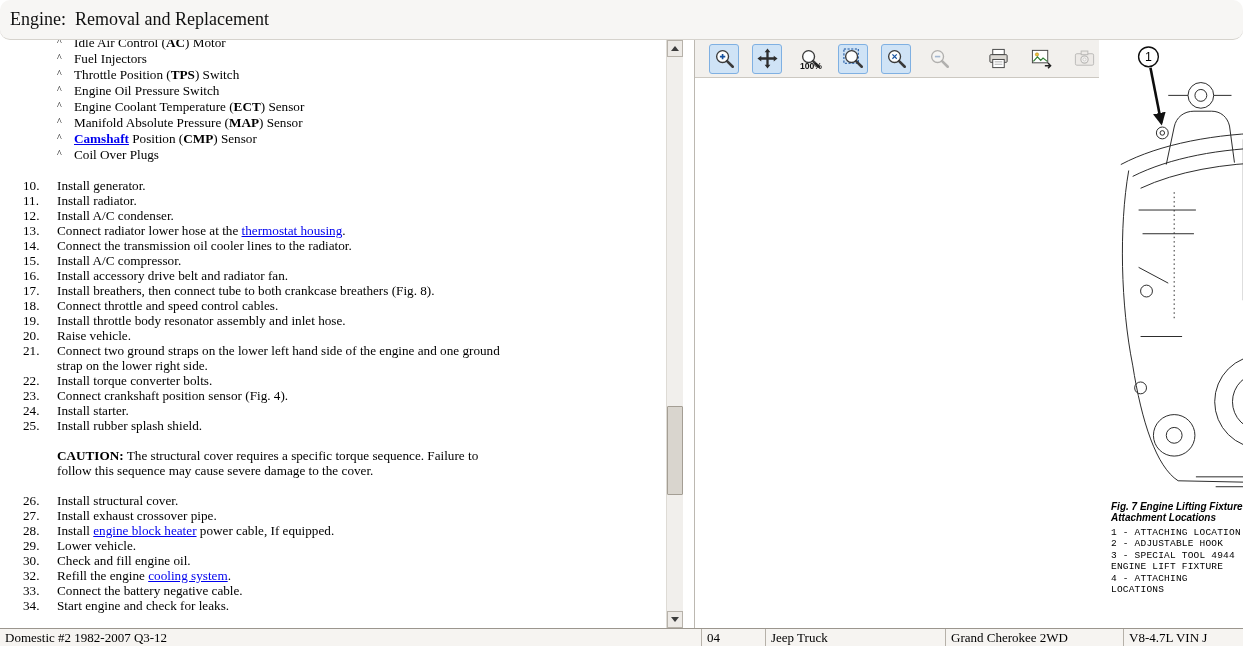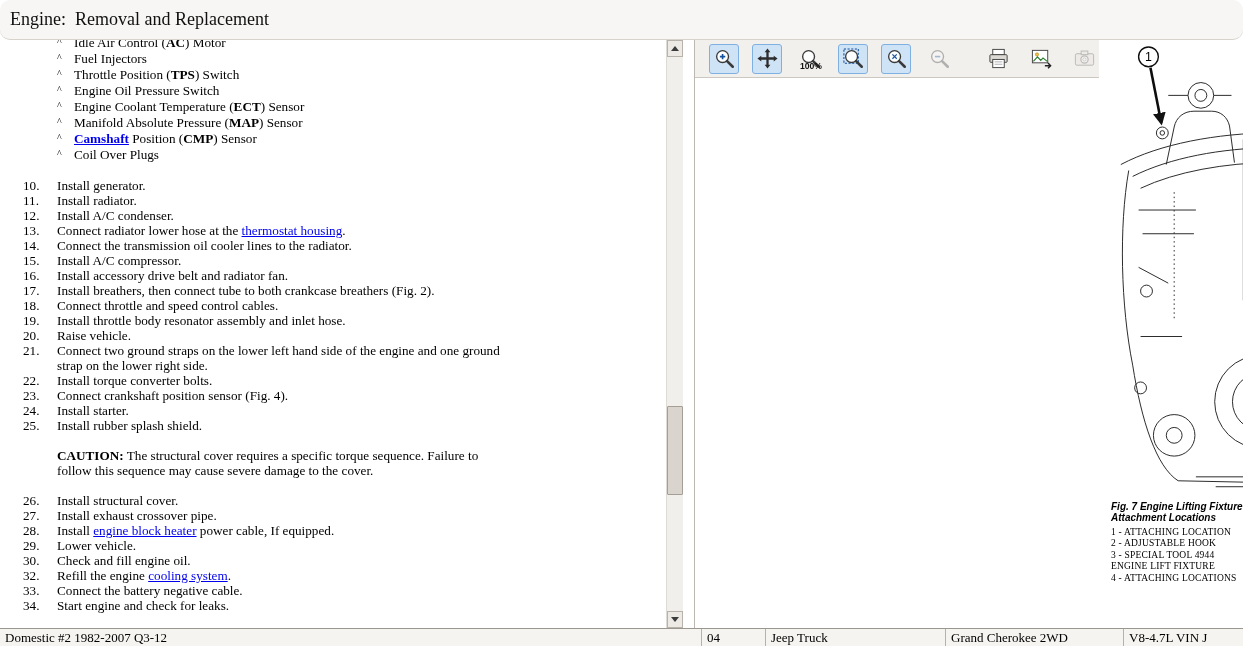--- a/index.html
+++ b/index.html
@@ -47,21 +47,21 @@
     display:flex; align-items:center; justify-content:center; padding:0; cursor:pointer; }
   .tb-btn svg { width:23px; height:23px; display:block; }
   .tb-btn.active { background:#cfe3f6; border-color:#7fb0e2; }
   .tb-btn.disabled { opacity:.35; cursor:default; }
   .tb-btn.group-gap { margin-left:16px; }
 
   .fig-body { flex:1; padding:4px 0 0 6px; overflow:hidden; }
   .diagram { width:336px; height:auto; display:block; }
   .fig-caption { font-family:"Liberation Sans", sans-serif; font-weight:bold; font-style:italic;
     font-size:10px; margin:2px 0 4px 6px; color:#000; }
-  .fig-legend { font-family:Liberation Serif, serif; font-size:9.5px; line-height:11.5px;
+  .fig-legend { font-family:Liberation Mono, monospace; font-size:9.5px; line-height:11.5px;
     margin-left:6px; color:#000; letter-spacing:.2px; }
 
   
   .status-bar { height:18px; flex:0 0 18px; border-top:1px solid #9b968e; background:#f6f4f1;
     display:flex; font-size:13px; color:#000; }
   .sb-cell { border-right:1px solid #b6b1a9; padding:0 5px; display:flex; align-items:center;
     white-space:nowrap; overflow:hidden; }
   .sb-cell.c0 { width:702px; flex:0 0 702px; }
   .sb-cell.c1 { width:64px;  flex:0 0 64px; }
   .sb-cell.c2 { width:180px; flex:0 0 180px; }
@@ -135,21 +135,21 @@
             <div class="doc-row step">
               <span class="marker">15.</span>
               <span class="body"><span>Install A/C compressor.</span></span>
             </div>
             <div class="doc-row step">
               <span class="marker">16.</span>
               <span class="body"><span>Install accessory drive belt and radiator fan.</span></span>
             </div>
             <div class="doc-row step">
               <span class="marker">17.</span>
-              <span class="body"><span>Install breathers, then connect tube to both crankcase breathers (Fig. 2).</span></span>
+              <span class="body"><span>Install breathers, then connect tube to both crankcase breathers (Fig. 8).</span></span>
             </div>
             <div class="doc-row step">
               <span class="marker">18.</span>
               <span class="body"><span>Connect throttle and speed control cables.</span></span>
             </div>
             <div class="doc-row step">
               <span class="marker">19.</span>
               <span class="body"><span>Install throttle body resonator assembly and inlet hose.</span></span>
             </div>
             <div class="doc-row step">

